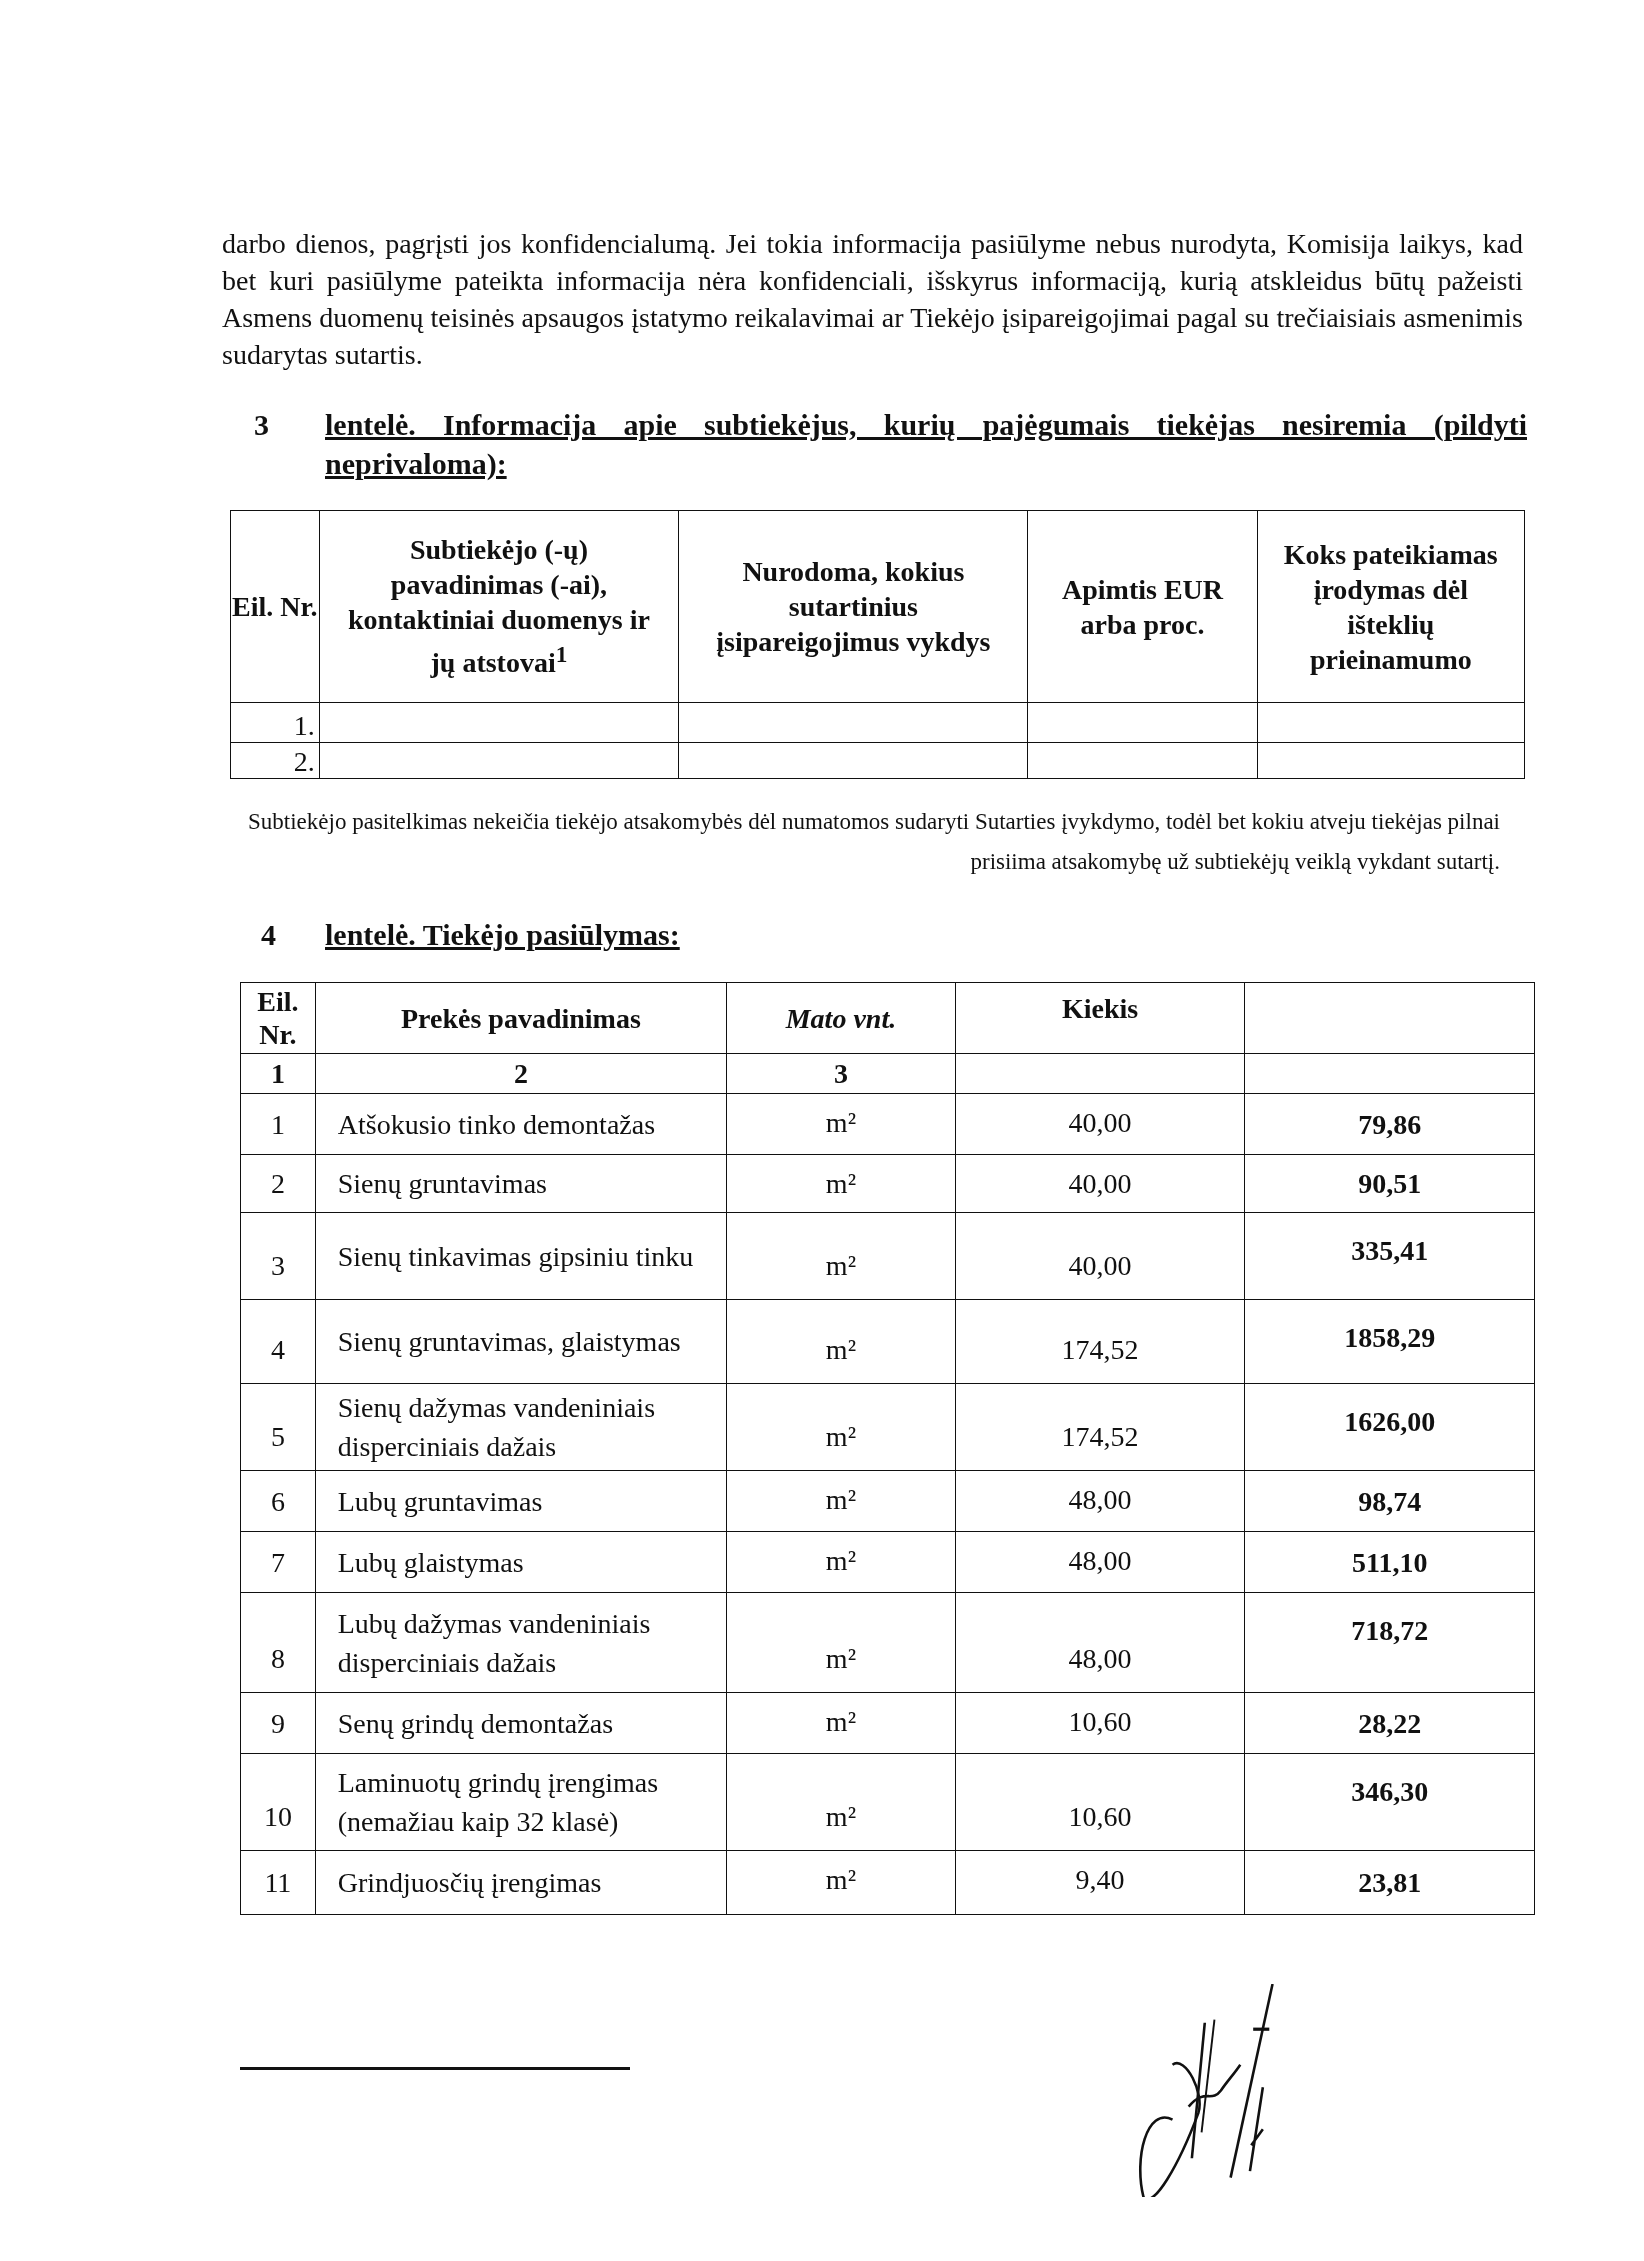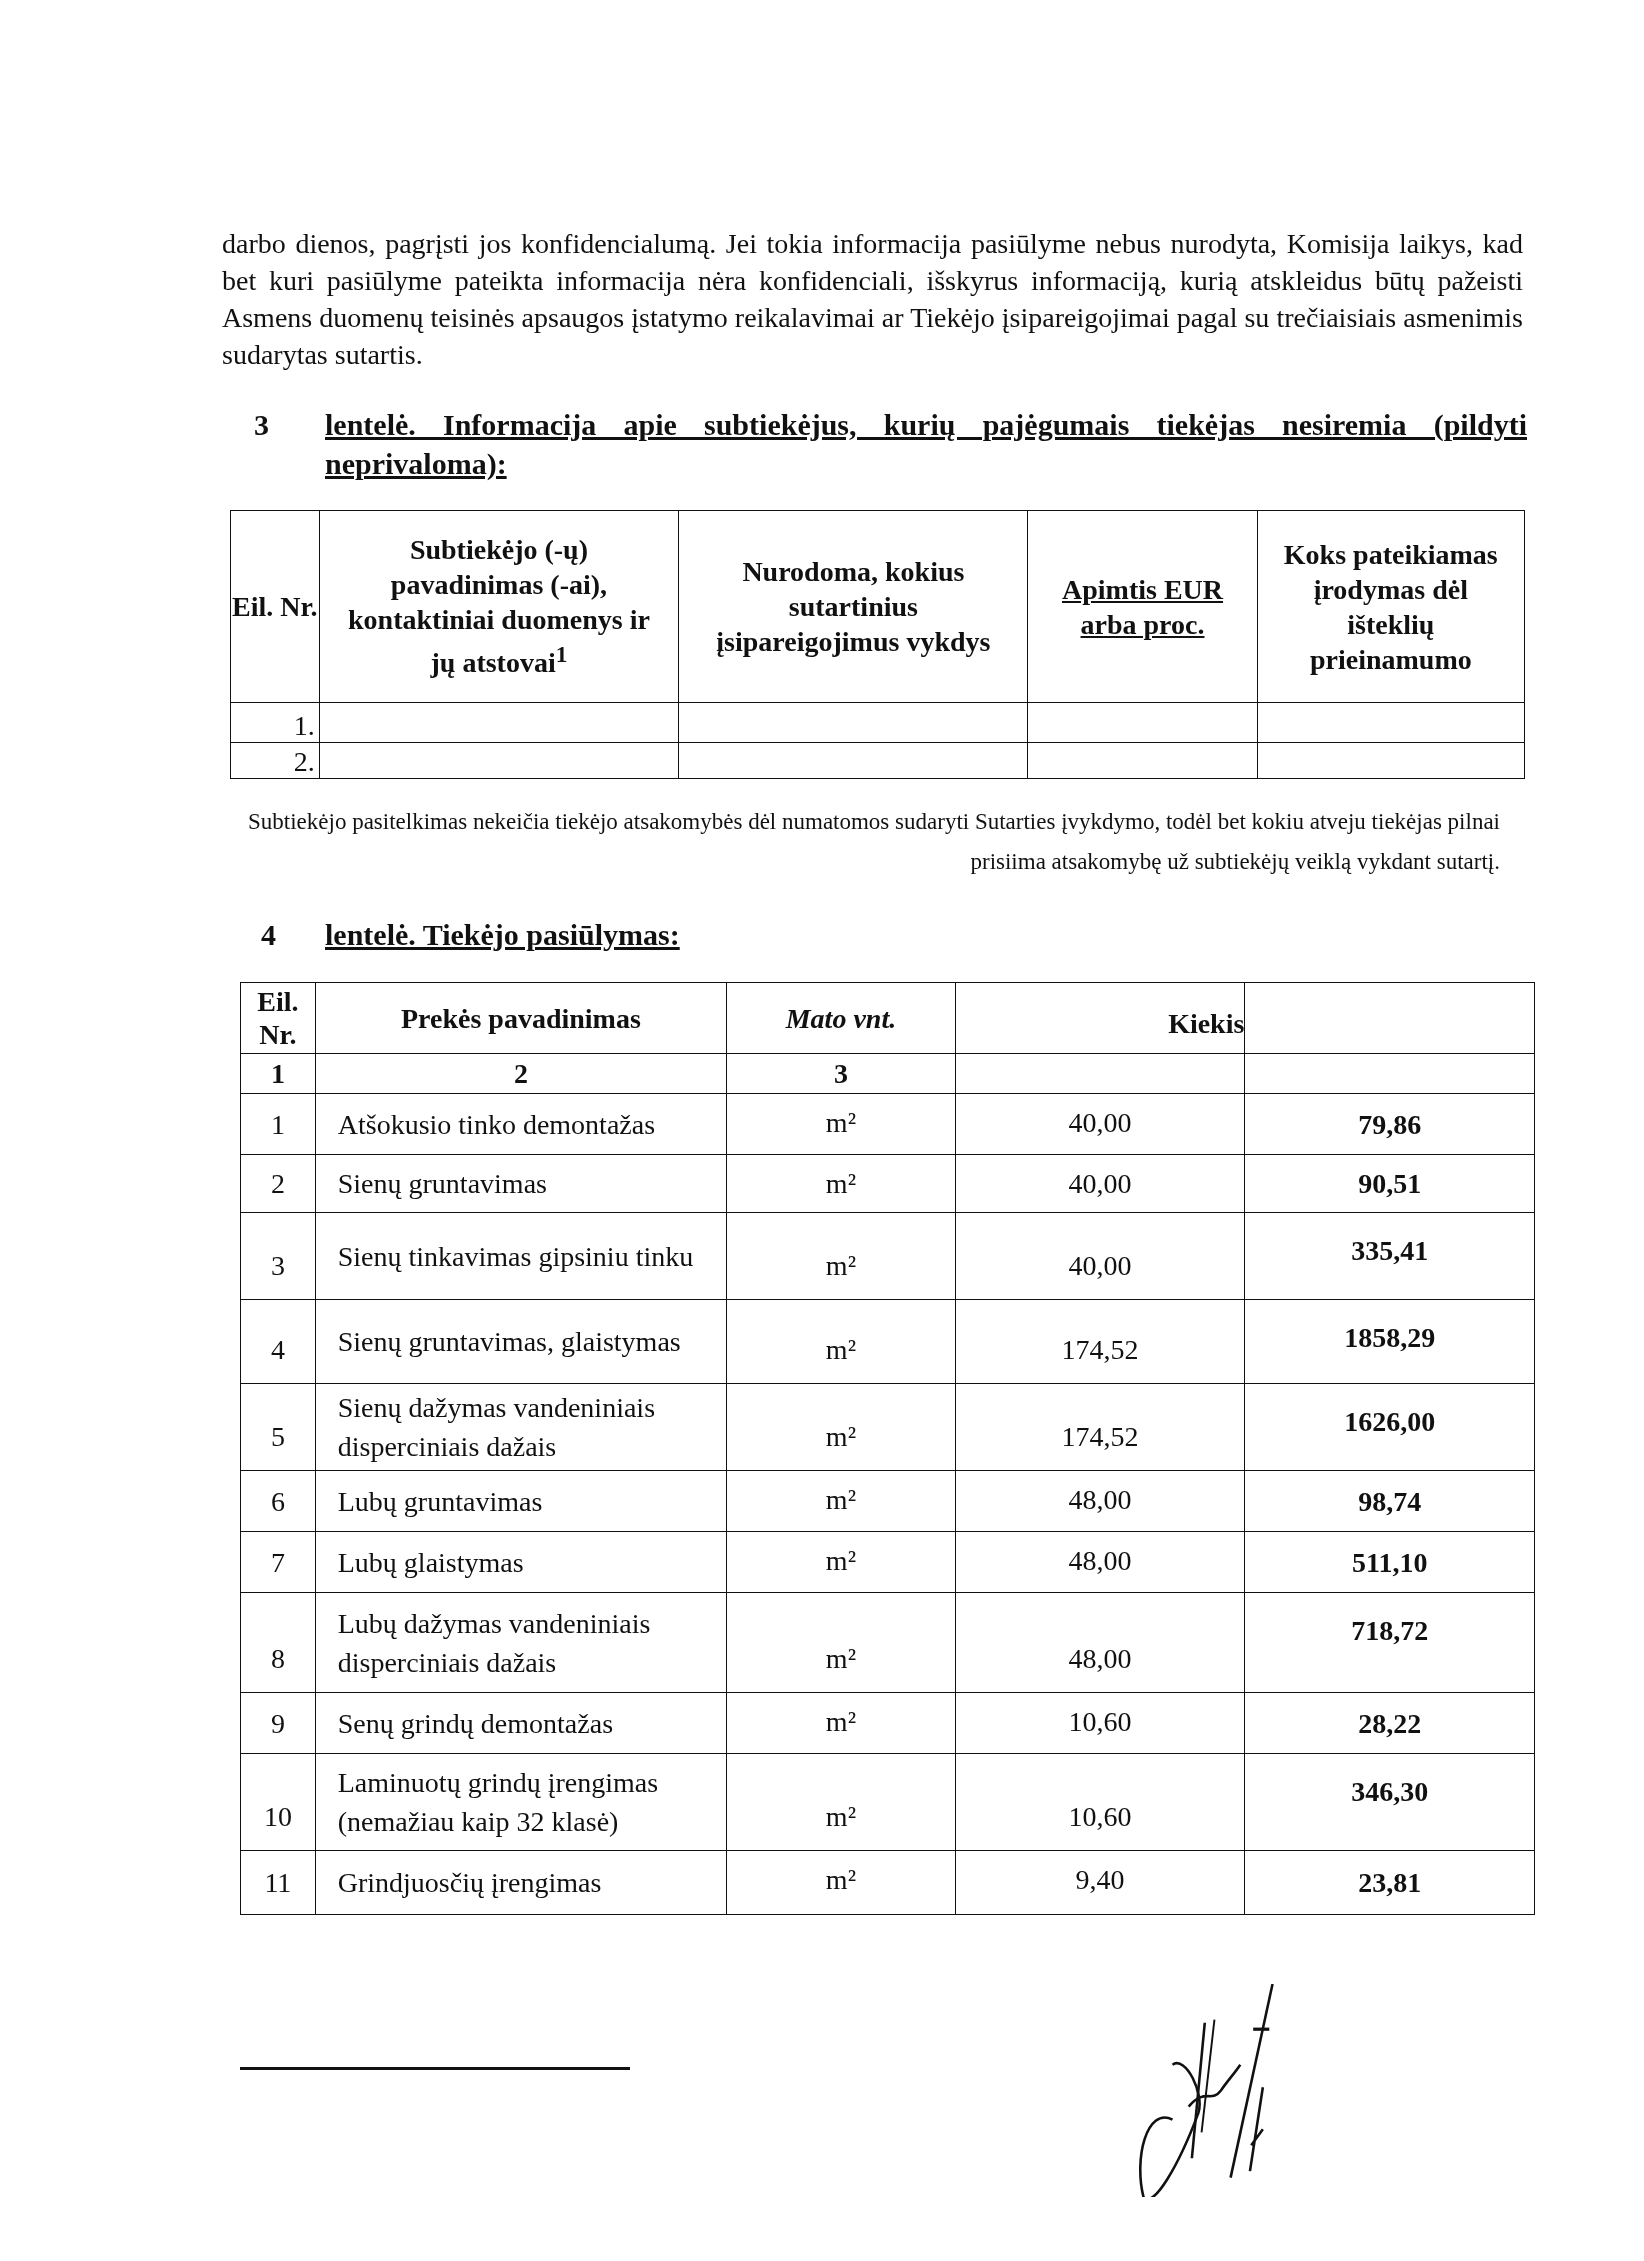--- a/index.html
+++ b/index.html
@@ -52,21 +52,21 @@
   <span class="num" style="padding-left:35px;width:71px;">3</span>
   <span class="txt">lentelė. Informacija apie subtiekėjus, kurių pajėgumais tiekėjas nesiremia (pildyti neprivaloma):</span>
 </div>
 
 <table id="t3">
   <tbody>
       <tr style="height:192px;">
     <th style="width:106px;"><span>Eil. Nr.</span></th>
     <th style="width:387px; padding:0 19.3px;"><span>Subtiekėjo (-ų) pavadinimas (-ai), kontaktiniai duomenys ir jų atstovai</span><sup>1</sup></th>
     <th style="width:341px; padding:0 26px;">Nurodoma, kokius sutartinius įsipareigojimus vykdys</th>
-    <th style="width:203px; padding:0 28px;text-decoration:underline;">Apimtis EUR arba proc.</th>
+    <th style="width:203px; padding:0 28px;">Apimtis EUR arba proc.</th>
     <th style="width:254px; padding:0 19.3px;">Koks pateikiamas įrodymas dėl išteklių prieinamumo</th>
   </tr>
   <tr>
     <td class="n" style="height:39px;vertical-align:bottom;">1.</td>
     <td></td>
     <td></td>
     <td></td>
     <td></td>
   </tr>
   <tr>
@@ -85,21 +85,21 @@
   <span class="num" style="padding-left:42px;width:64px;">4</span>
   <span class="txt">lentelė. Tiekėjo pasiūlymas:</span>
 </div>
 
 <table id="t4">
   <tbody>
       <tr style="height:71px;">
     <th style="width:74px;">Eil. Nr.</th>
     <th style="width:412px;">Prekės pavadinimas</th>
     <th style="width:229px;font-style:italic;">Mato vnt.</th>
-    <th style="width:290px; vertical-align:top; padding-top:24px;text-align:right;">Kiekis</th>
+    <th style="width:290px; vertical-align:top; padding-top:9px;">Kiekis</th>
     <th style="width:290px;"></th>
   </tr>
   <tr style="height:37px;">
     <td class="c" style="font-weight:bold;">1</td>
     <td class="c" style="font-weight:bold;">2</td>
     <td class="c" style="font-weight:bold;">3</td>
     <td class="c"></td>
     <td class="c"></td>
   </tr>
   <tr style="height:61px;">

